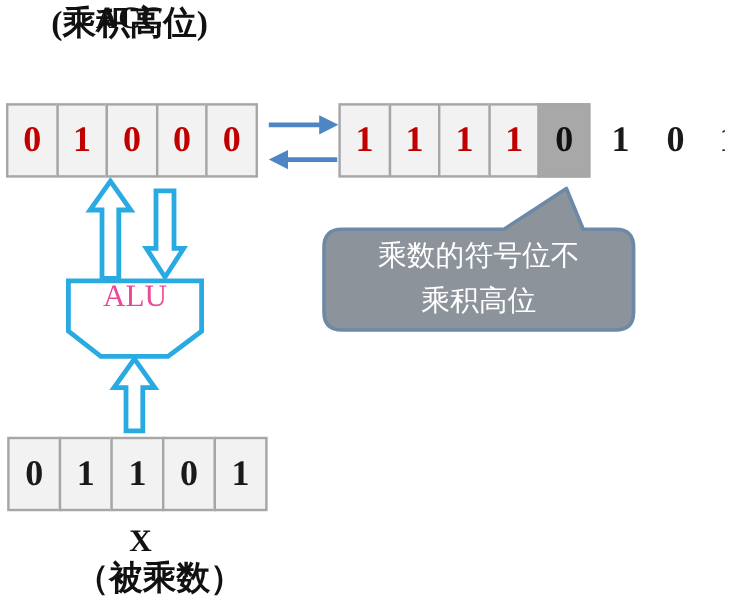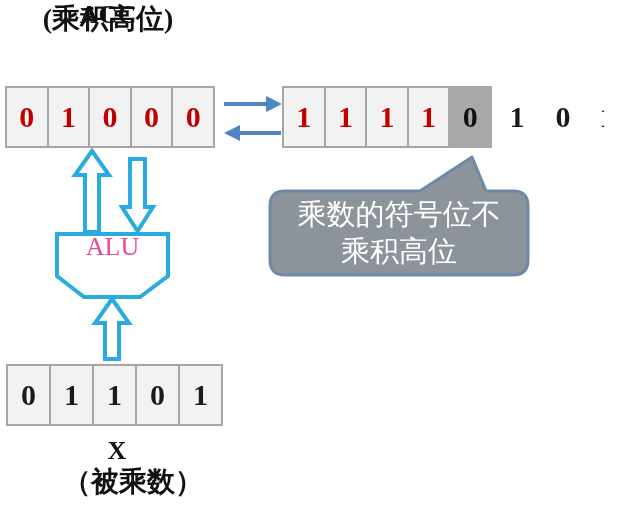--- a/index.html
+++ b/index.html
@@ -27,21 +27,21 @@
     position:absolute;top:86px;width:30px;height:62px;
     display:flex;align-items:center;justify-content:center;
     font-size:30px;font-weight:700;color:#1a1a1a;
   }
   .alu-label{
     position:absolute;left:57px;top:232px;width:111px;text-align:center;
     font-size:26px;font-weight:500;color:#ec4899;
   }
   .callout-text{
     position:absolute;left:270px;top:196px;width:258px;
-    text-align:center;font-size:29px;line-height:37px;color:#ffffff;font-weight:400;
+    text-align:center;font-size:24px;line-height:37px;color:#ffffff;font-weight:400;
   }
 </style>
 </head>
 <body>
 
 <div class="stage">
 
   <svg class="layer" viewBox="0 0 620 507" xmlns="http://www.w3.org/2000/svg">
 
     <path d="M 285,191 L 420,191 L 472,157 L 486,191 L 513,191

